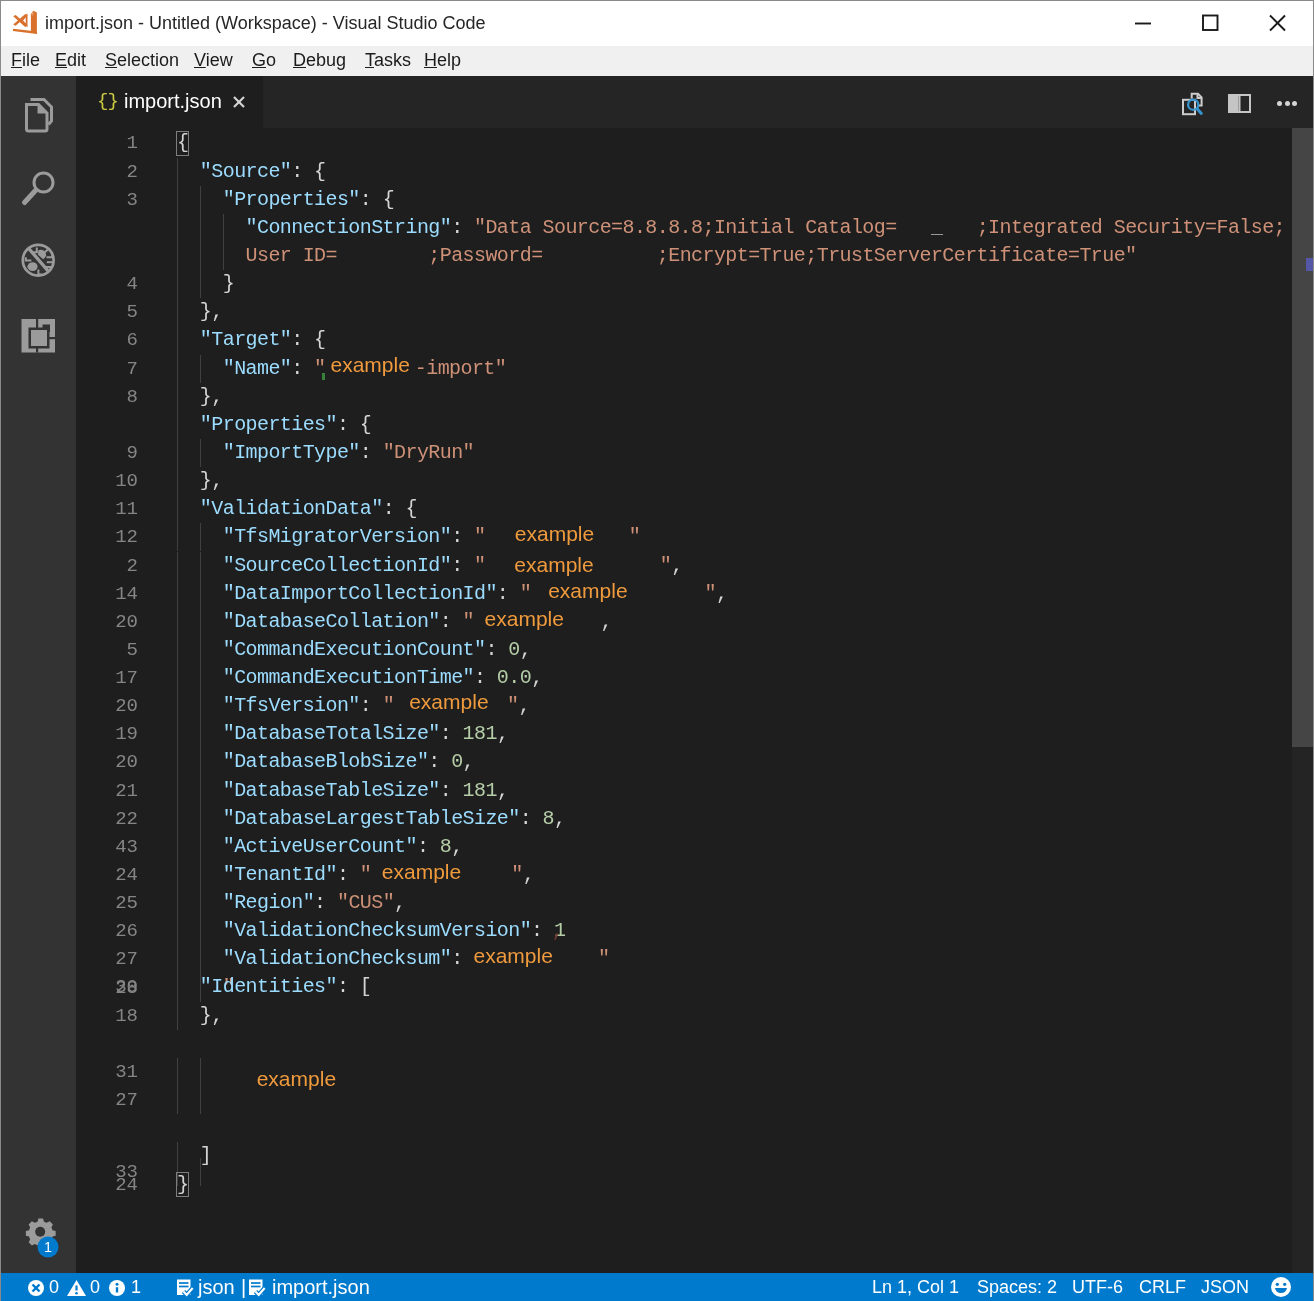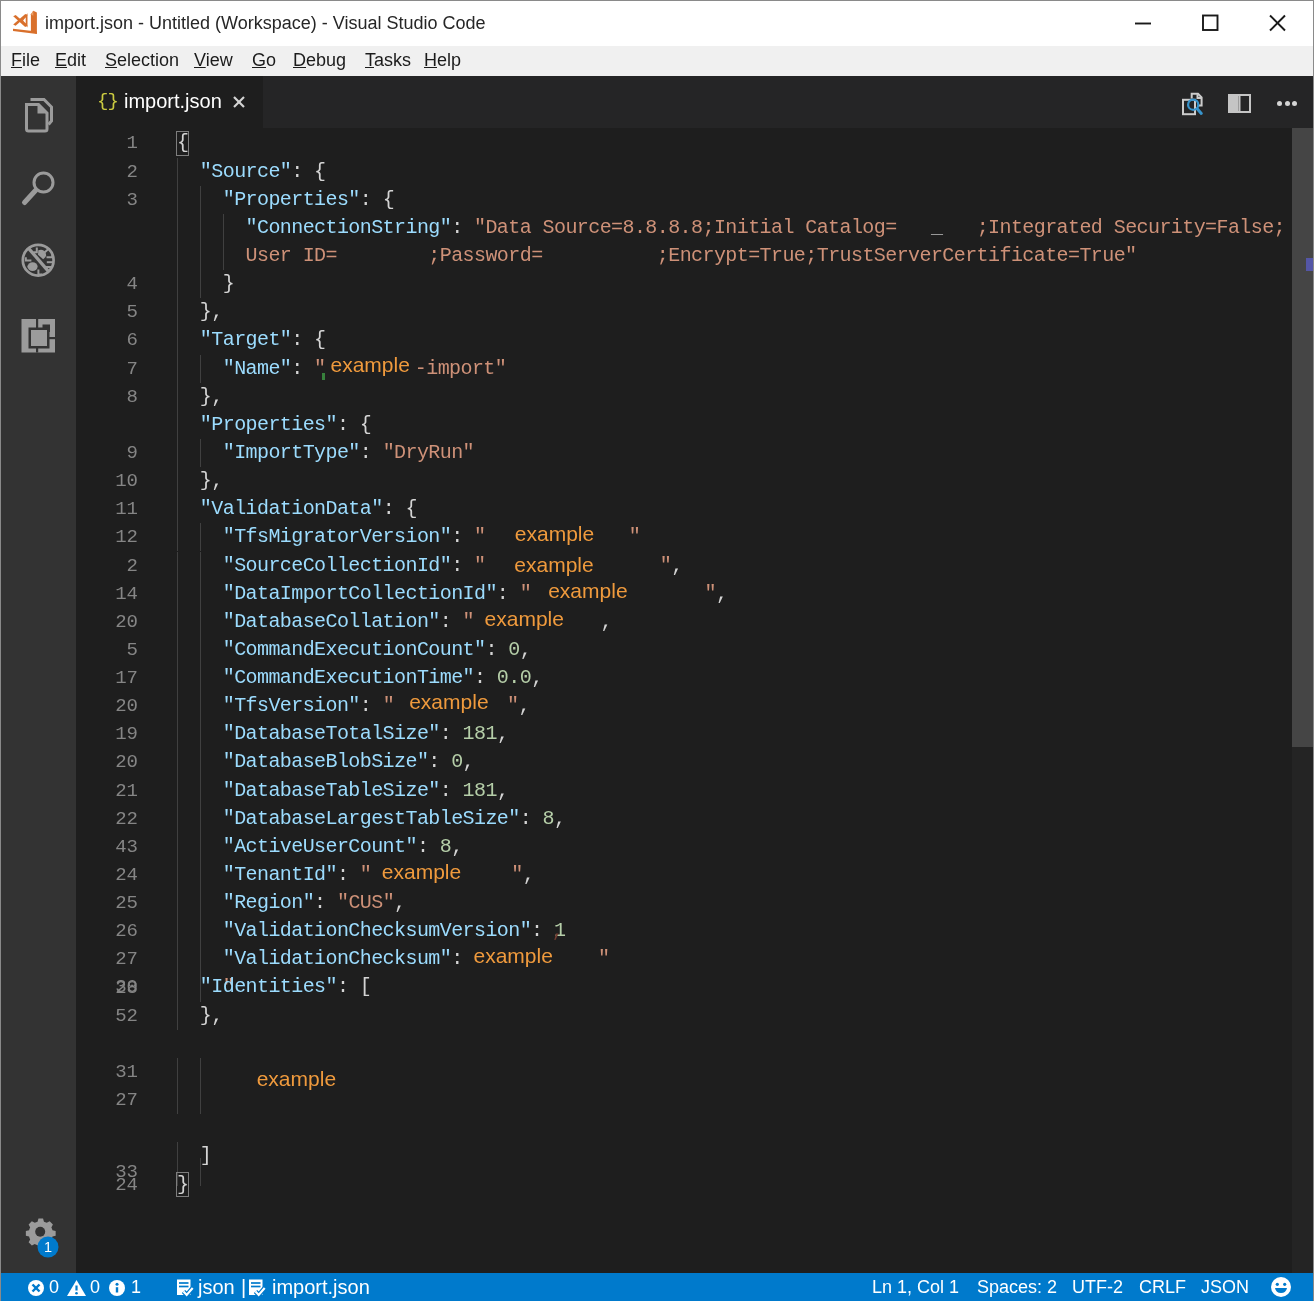--- a/index.html
+++ b/index.html
@@ -282,21 +282,21 @@
     <span class="code" style="left:177.0px"><span style="color:#d4d4d4">&nbsp;&nbsp;&nbsp;&nbsp;</span><span style="color:#9cdcfe">"ValidationChecksum"</span><span style="color:#d4d4d4">:&nbsp;</span></span>
     <span class="code" style="left:597.9px"><span style="color:#ce9178">"</span></span>
   </div>
 <div class="row" style="top:973.60px">
     <span class="ln">28</span>
     <span class="g" style="left:177.40px"></span>
     <span class="g" style="left:200.12px"></span>
     <span class="code" style="left:177.0px"><span style="color:#d4d4d4">&nbsp;&nbsp;&nbsp;&nbsp;</span><span style="color:#ce9178">"</span></span>
   </div>
 <div class="row" style="top:1001.74px">
-    <span class="ln">52</span>
+    <span class="ln">18</span>
     <span class="g" style="left:177.40px"></span>
     <span class="code" style="left:177.0px"><span style="color:#d4d4d4">&nbsp;&nbsp;},</span></span>
   </div>
 <div class="row" style="top:973px">
     <span class="ln">30</span>
     <span class="g" style="left:177.40px"></span>
     <span class="code" style="left:177.0px"><span style="color:#d4d4d4">&nbsp;&nbsp;</span><span style="color:#9cdcfe">"Identities"</span><span style="color:#d4d4d4">:&nbsp;[</span></span>
   </div>
 <div class="row" style="top:1058.02px">
     <span class="ln">31</span>
@@ -369,21 +369,21 @@
 <svg class="abs" style="left:248px;top:1279px" width="20" height="19" viewBox="0 0 20 19">
 <rect x="1" y="0.5" width="13.5" height="15.5" fill="#fff"></rect>
 <line x1="3" y1="4" x2="12.5" y2="4" stroke="#007acc" stroke-width="1.7"></line>
 <line x1="3" y1="7.5" x2="12.5" y2="7.5" stroke="#007acc" stroke-width="1.7"></line>
 <path d="M7.5,12.5 l3.2,3.4 l6,-6.8" fill="none" stroke="#007acc" stroke-width="4.6"></path>
 <path d="M7.5,12.5 l3.2,3.4 l6,-6.8" fill="none" stroke="#fff" stroke-width="2.2"></path>
 </svg>
 <div class="abs" style="left:272px;color:#fff;font-size:18px;line-height:28px;top:1273px;height:28px;font-size:20px">import.json</div>
 <div class="abs" style="left:872px;color:#fff;font-size:18px;line-height:28px;top:1273px;height:28px">Ln 1, Col 1</div>
 <div class="abs" style="left:977px;color:#fff;font-size:18px;line-height:28px;top:1273px;height:28px">Spaces: 2</div>
-<div class="abs" style="left:1072px;color:#fff;font-size:18px;line-height:28px;top:1273px;height:28px">UTF-2</div>
+<div class="abs" style="left:1072px;color:#fff;font-size:18px;line-height:28px;top:1273px;height:28px">UTF-6</div>
 <div class="abs" style="left:1139px;color:#fff;font-size:18px;line-height:28px;top:1273px;height:28px">CRLF</div>
 <div class="abs" style="left:1201px;color:#fff;font-size:18px;line-height:28px;top:1273px;height:28px">JSON</div>
 <svg class="abs" style="left:1270px;top:1276px" width="22" height="22" viewBox="0 0 22 22">
 <circle cx="11" cy="11" r="10" fill="#fff"></circle>
 <circle cx="7.3" cy="8.3" r="1.6" fill="#007acc"></circle>
 <circle cx="14.7" cy="8.3" r="1.6" fill="#007acc"></circle>
 <path d="M5.0,12.0 a6.1,6.1 0 0 0 12,0 z" fill="#007acc"></path>
 </svg>
 <div class="abs" style="left:0;top:0;width:1px;height:1301px;background:#8a8a8a"></div>
 <div class="abs" style="left:1313px;top:0;width:1px;height:1301px;background:#8a8a8a"></div>

